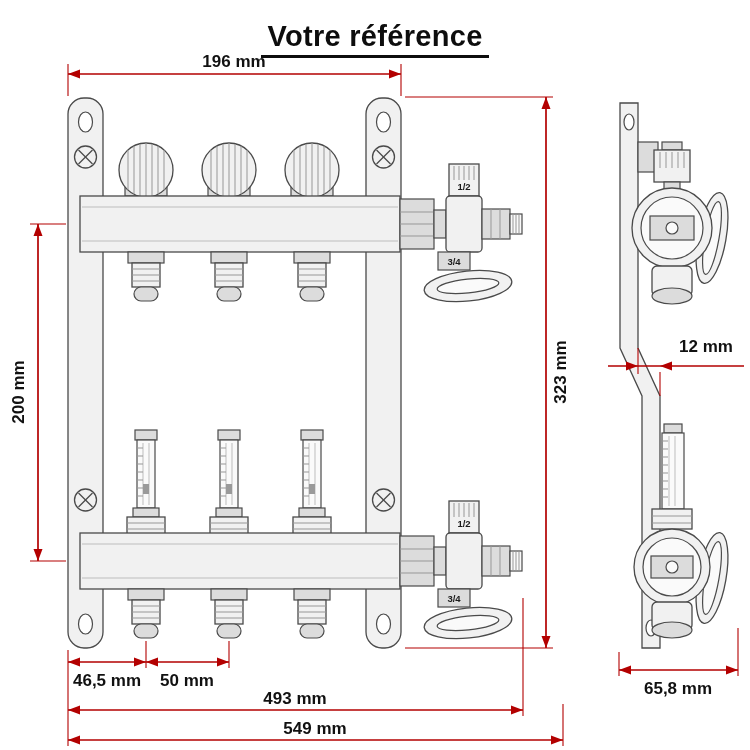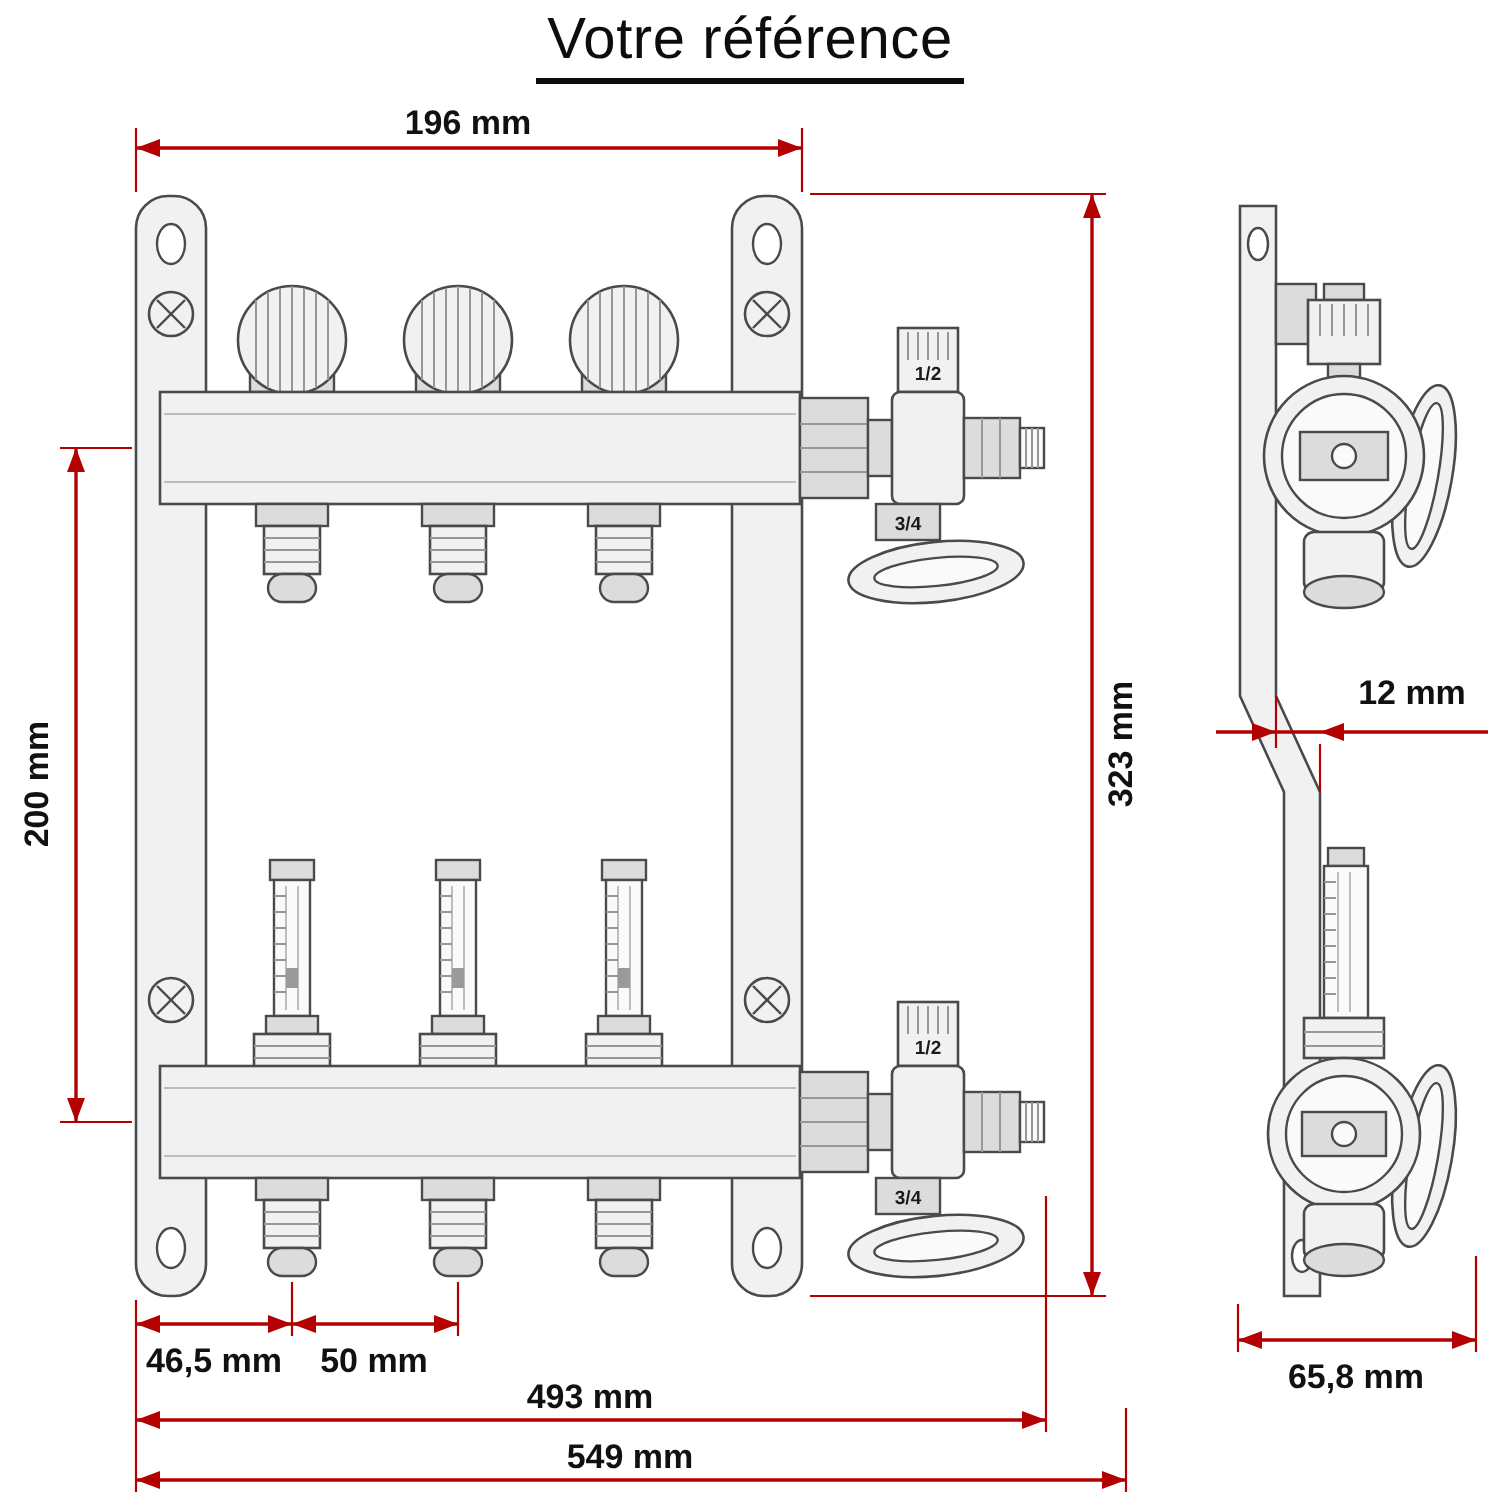--- a/index.html
+++ b/index.html
@@ -2,21 +2,21 @@
 <html style="--dim: #b30000; --ink: #111111; --part_stroke: #4a4a4a; --part_fill: #f1f1f1; --bg: #ffffff;"><head>
 <meta charset="utf-8">
 <style>
   :root{
     --dim:#b30000; --ink:#111111; --part_stroke:#4a4a4a; --part_fill:#f1f1f1; --bg:#ffffff;
   }
   html,body{margin:0;padding:0}
   body{width:750px;height:750px;overflow:hidden;background:var(--bg);font-family:"Liberation Sans",sans-serif}
   .stage{position:relative;width:750px;height:750px;background:var(--bg)}
   .title-wrap{position:absolute;top:4px;left:0;width:100%;text-align:center}
-  .title-wrap h1{display:inline-block;margin:0;font-size:29px;font-weight:normal;color:#0d0d0d;
+  .title-wrap h1{display:inline-block;margin:16px;font-size:29px;font-weight:bold;color:#0d0d0d;
     border-bottom:3px solid #0d0d0d;padding:0 6px 2px;letter-spacing:.3px;
     font-family:"Liberation Sans",sans-serif}
   svg{position:absolute;left:0;top:0}
   
   .p  {fill:var(--part_fill);stroke:var(--part_stroke);stroke-width:1.3}
   .pd {fill:#dcdcdc;stroke:var(--part_stroke);stroke-width:1.2}
   .pf {fill:#fafafa;stroke:var(--part_stroke);stroke-width:1.2}
   .pl {fill:none;stroke:var(--part_stroke);stroke-width:1.2}
   .rib{fill:none;stroke:#979797;stroke-width:1}
   .rib2{fill:none;stroke:#bdbdbd;stroke-width:1}

